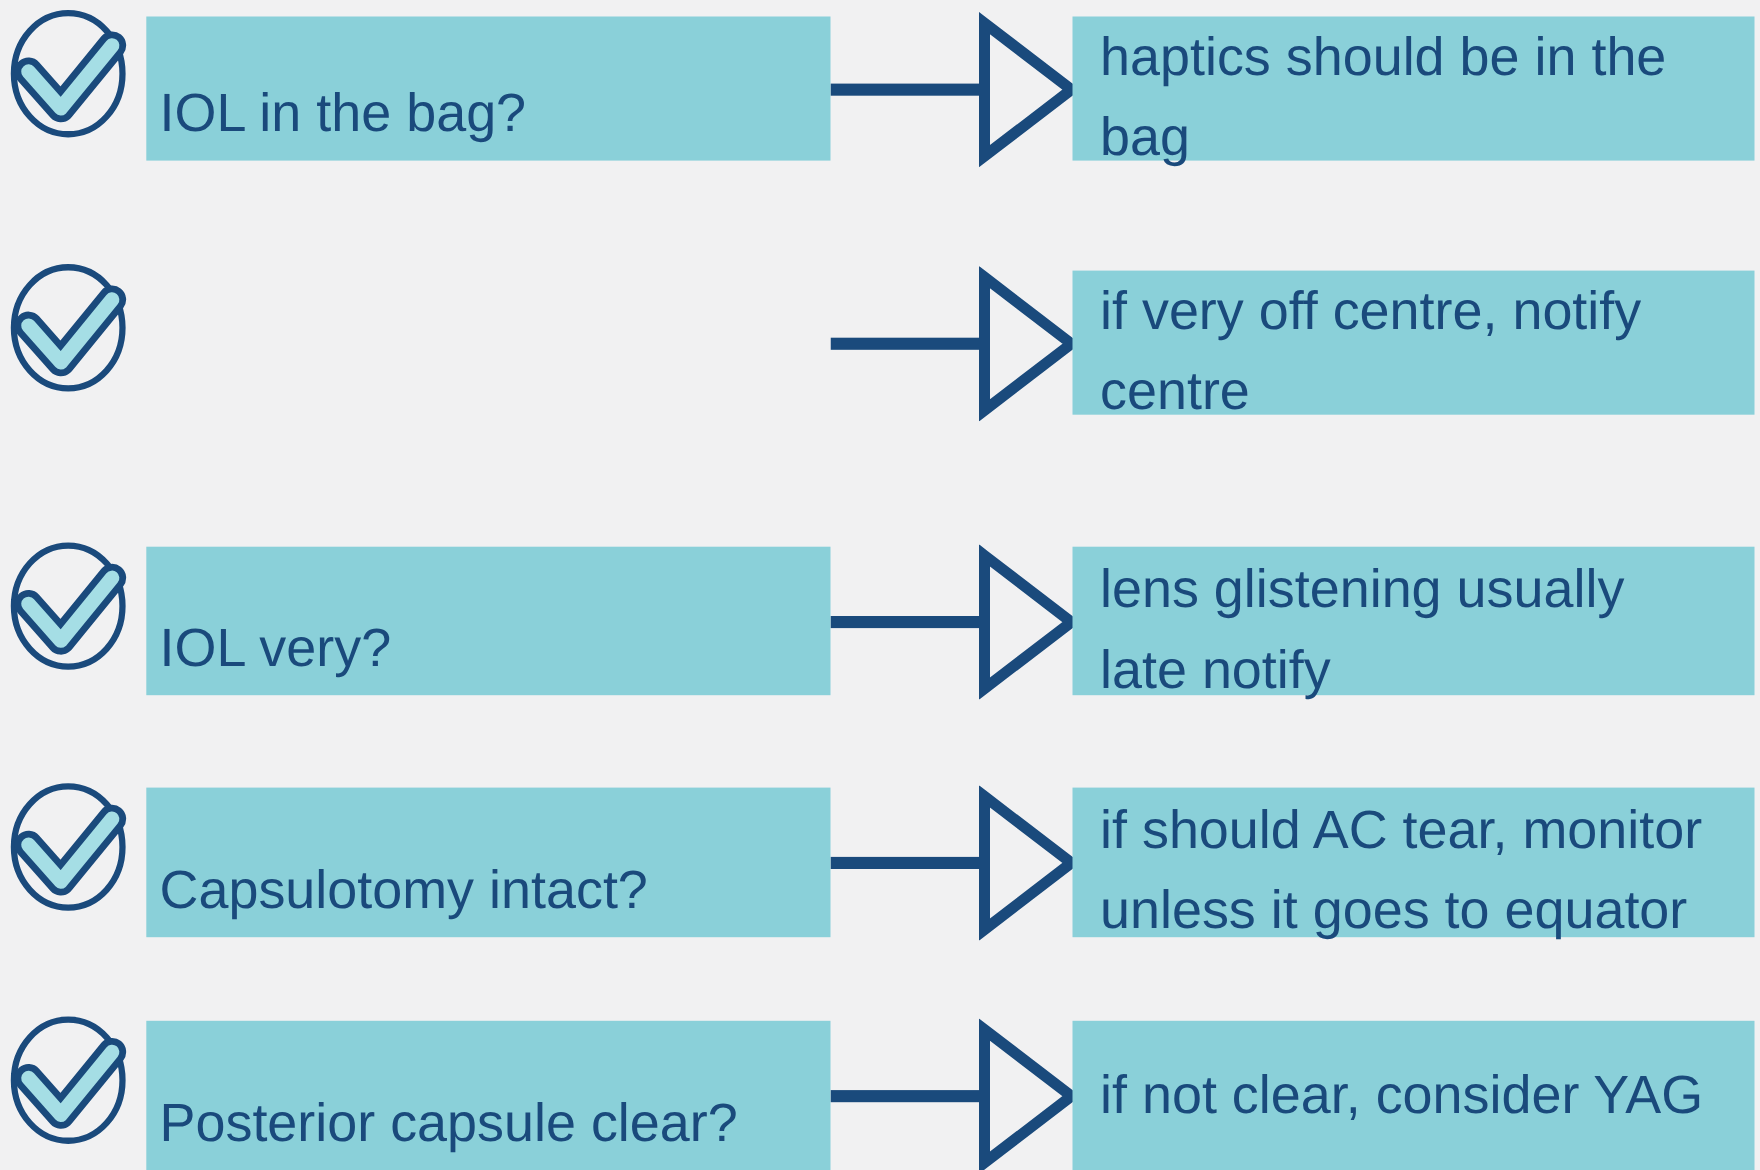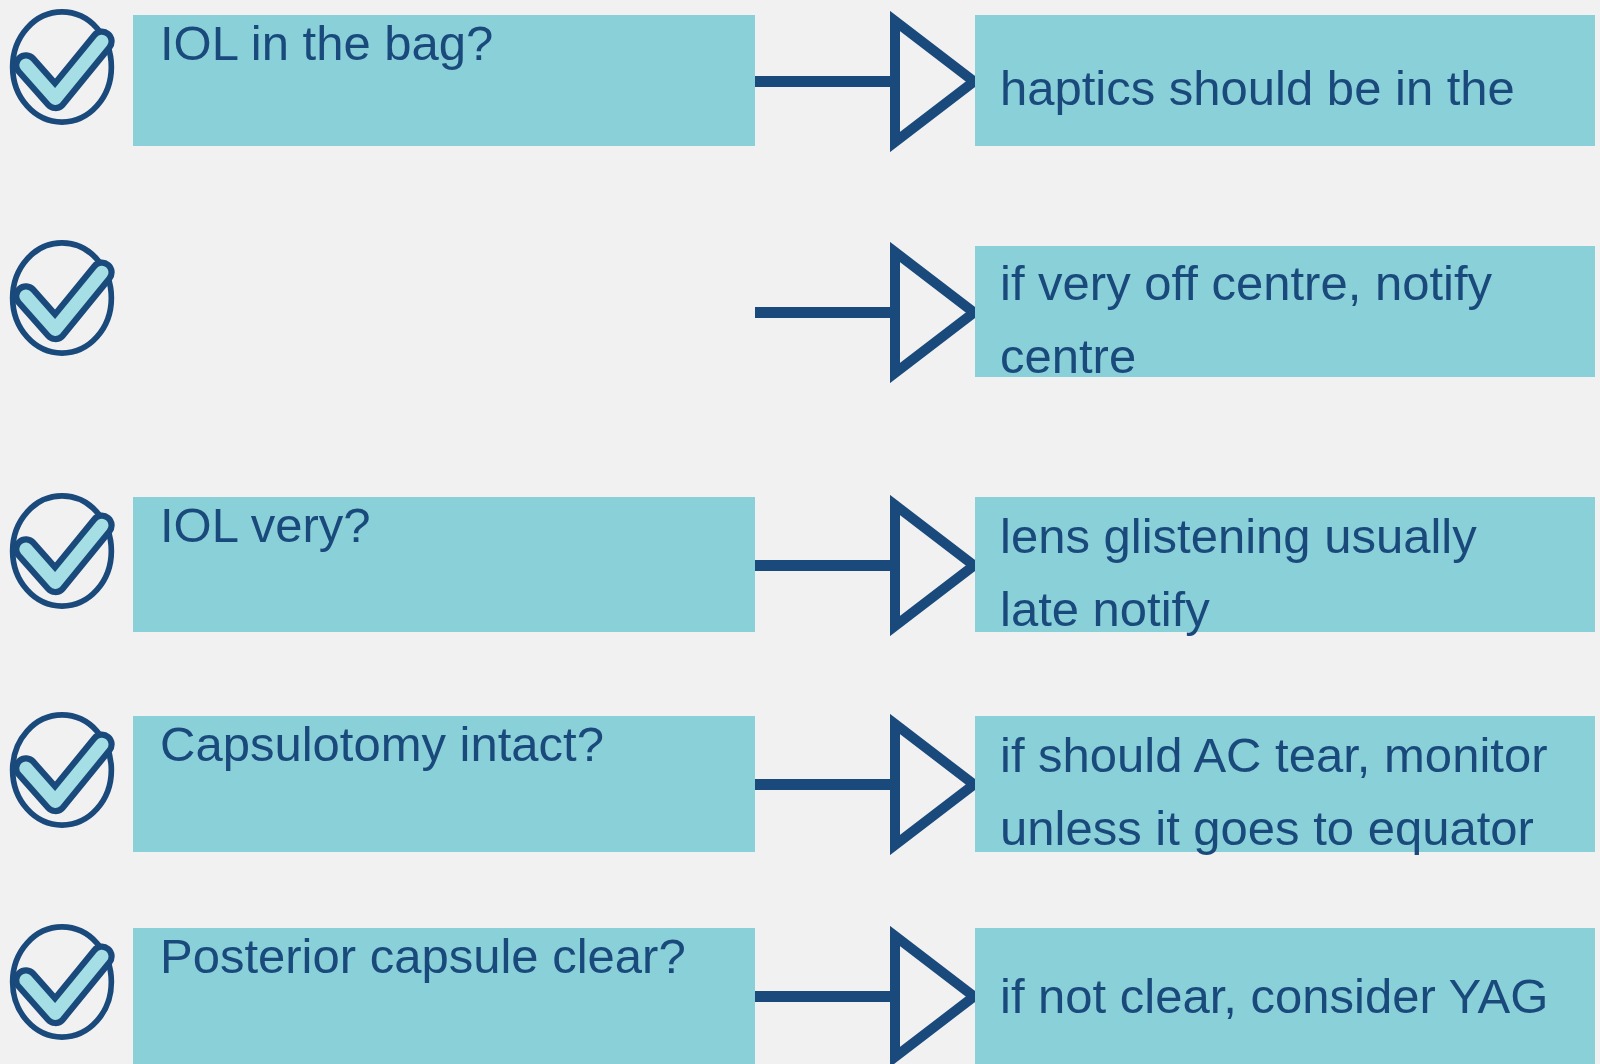--- a/index.html
+++ b/index.html
@@ -37,23 +37,23 @@
     height: 124px;
   }
   .qbox {
     position: absolute;
     left: 133px;
     top: 0;
     bottom: 0;
     width: 622px;
     background: #8ad0d9;
     display: flex;
-    align-items: flex-start;
+    align-items: flex-end;
     box-sizing: border-box;
-    padding-left: 27px;
+    padding-left: 12px;
     padding-bottom: 14px;
   }
   .abox {
     position: absolute;
     left: 975px;
     top: 0;
     bottom: 0;
     width: 620px;
     background: #8ad0d9;
     display: flex;
@@ -91,20 +91,21 @@
     </svg>
     <div class="qbox">
       <span class="question">IOL in the bag?</span>
     </div>
     <svg class="arrow" viewBox="0 0 225 141">
       <rect x="0" y="65" width="140" height="11" fill="#1a4a7c"></rect>
       <polygon points="140,10 219,70.5 140,131" fill="#f1f1f2" stroke="#1a4a7c" stroke-width="10"></polygon>
     </svg>
     <div class="abox">
       <span class="answer-line">haptics should be in the</span>
+      <span class="answer-line">bag</span>
     </div>
   </div>
 
   <div class="row row-2">
     <svg class="check-icon" viewBox="0 0 118 128">
       <ellipse cx="59" cy="64" rx="52" ry="58" fill="none" stroke="#1a4a7c" stroke-width="6"></ellipse>
       <path d="M21 62 L52 97 L101 37" fill="none" stroke="#1a4a7c" stroke-width="27" stroke-linecap="round" stroke-linejoin="round"></path>
       <path d="M21 62 L52 97 L101 37" fill="none" stroke="#a5dee5" stroke-width="14" stroke-linecap="round" stroke-linejoin="round"></path>
     </svg>
     <svg class="arrow" viewBox="0 0 225 141">

